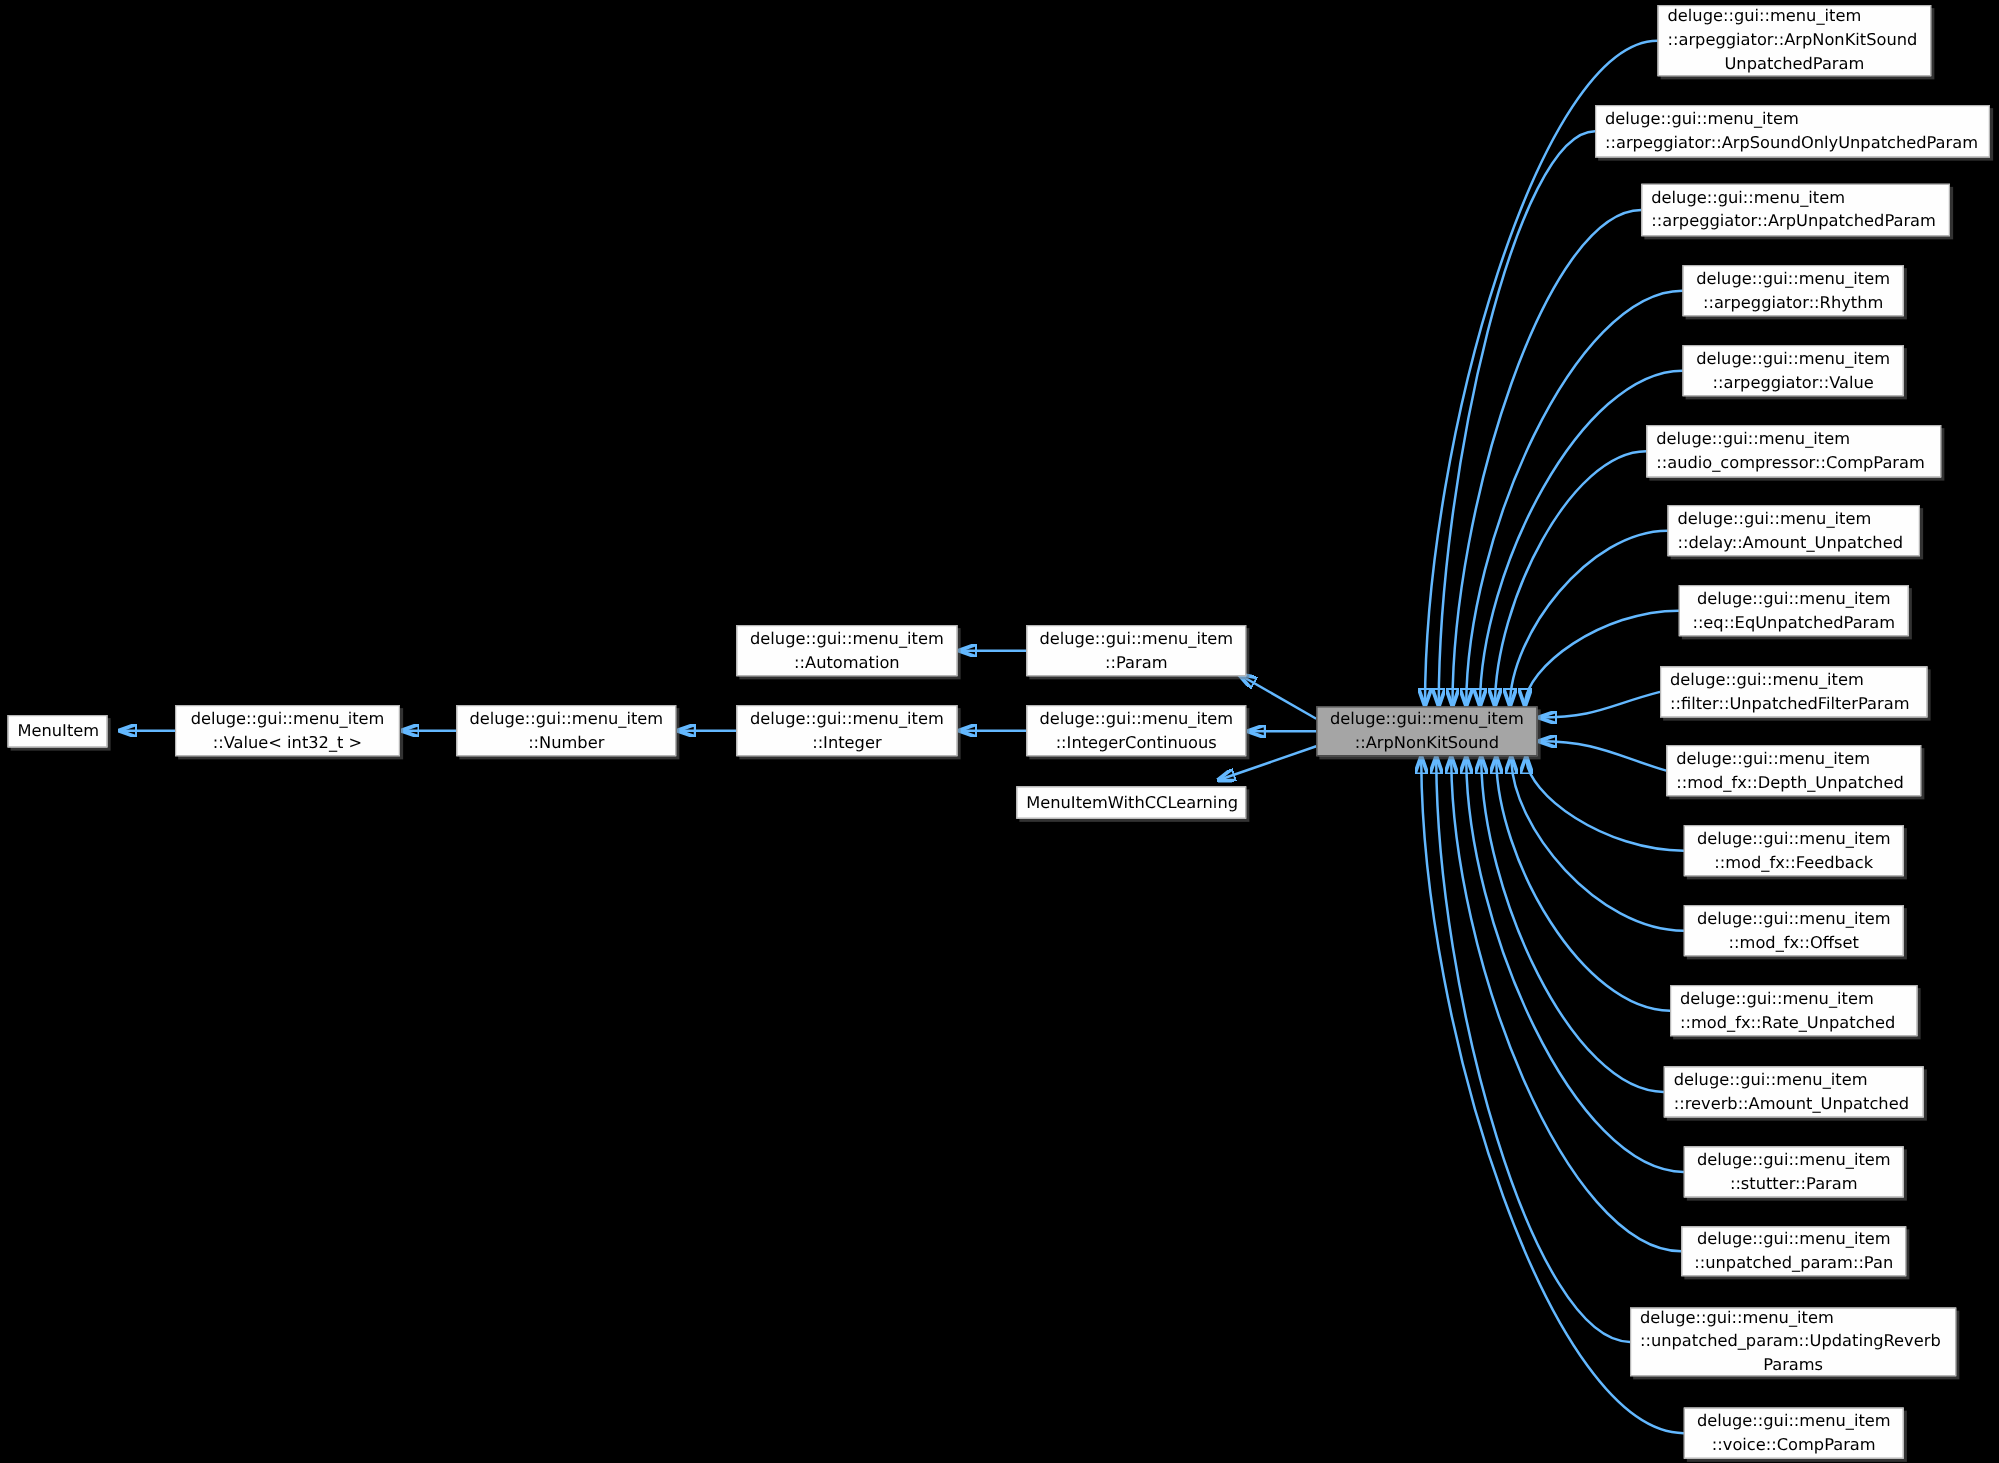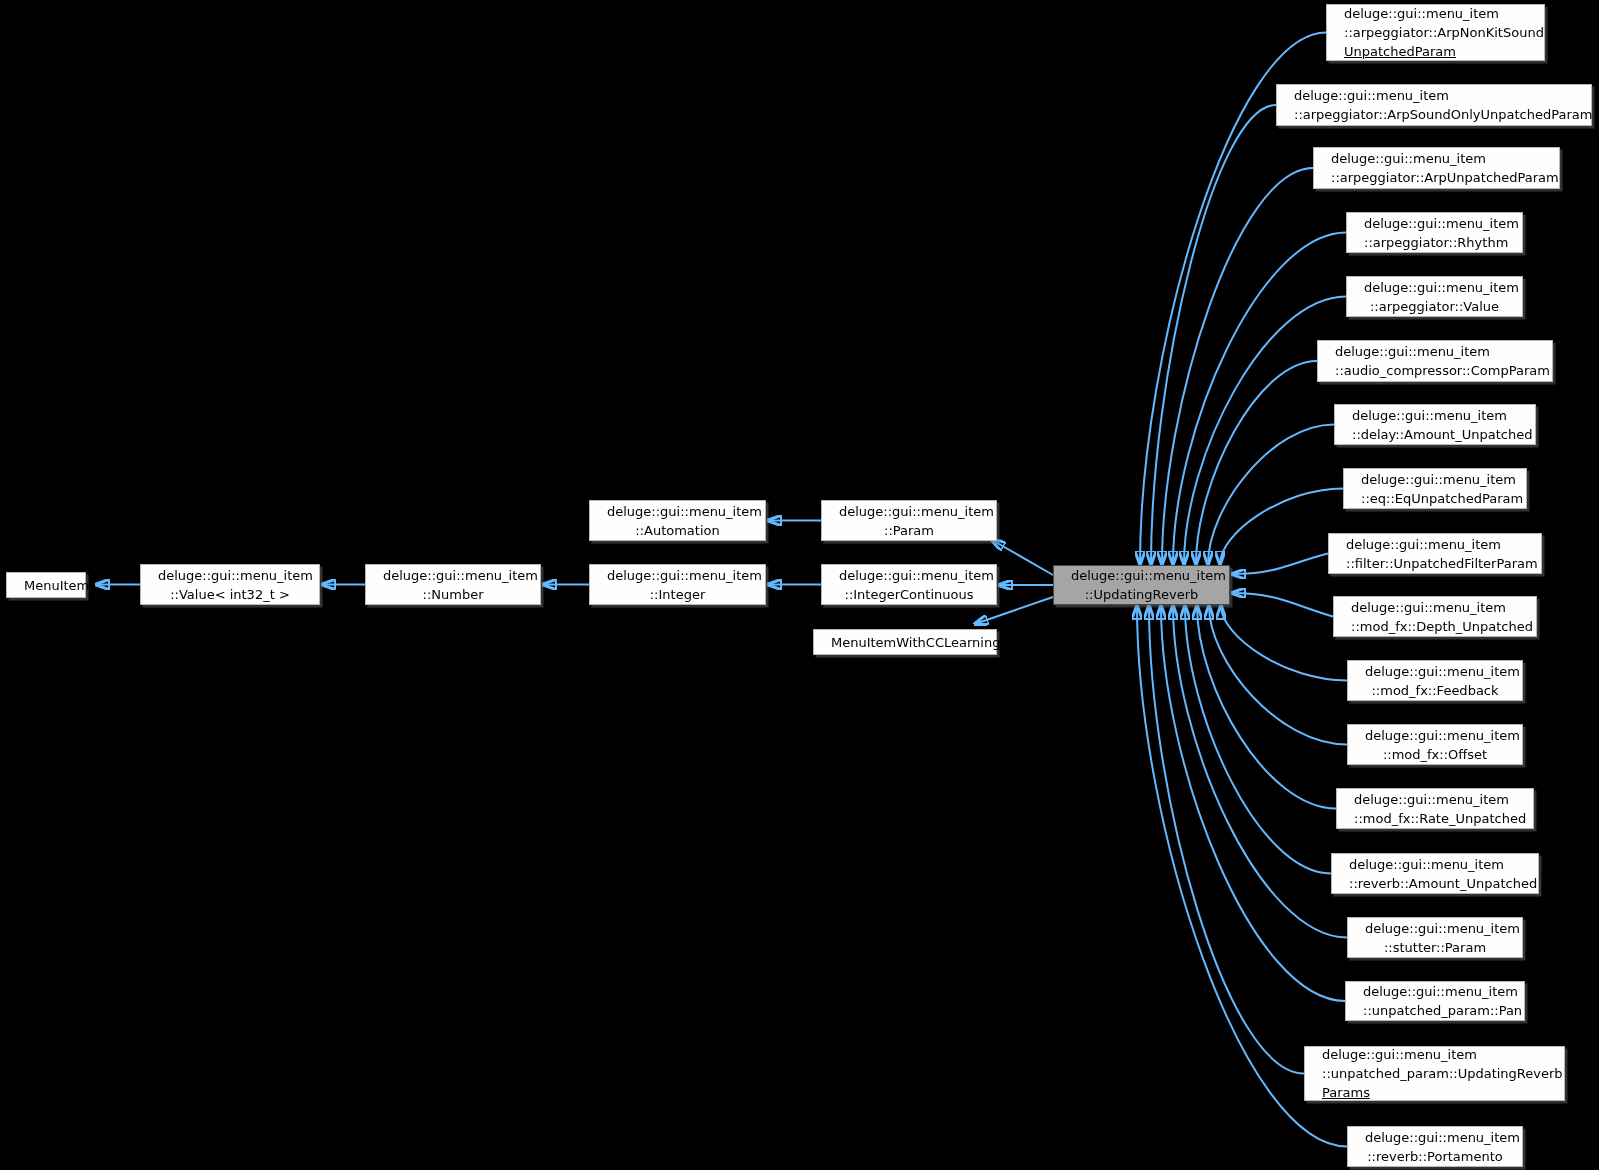--- a/index.html
+++ b/index.html
@@ -7,28 +7,28 @@
     position:relative;width:1599px;height:1170px;background:#000;overflow:hidden;
     font-family:"DejaVu Sans","Liberation Sans",sans-serif;
   }
   .edges{position:absolute;left:0;top:0;pointer-events:none;}
   .edges path{stroke:#63b8ff;stroke-width:2;fill:none;}
   .node{
     position:absolute;box-sizing:border-box;
     background:#fefefe;border:1.5px solid #b6b6b6;color:#000;
     font-size:13px;line-height:19px;
     display:flex;flex-direction:column;justify-content:center;
-    padding:1px 17px;
+    padding:1px 7px;
     box-shadow:2.5px 2.5px 0 rgba(110,110,110,.45);
   }
   .node.focus{background:#a5a5a5;border-color:#4a4a4a;}
   .node .ln{white-space:nowrap;}
   .a-center{text-align:center;}
   .a-left{text-align:left;}
-  .last-center .ln:last-child{text-align:left;text-decoration:underline;}
+  .last-center .ln:last-child{text-align:center;}
 </style>
 </head>
 <body>
 
 <div class="stage">
   <svg class="edges" width="1599" height="1170">
     <defs>
       <marker id="arrow" viewBox="0 0 10 7" refX="9" refY="3.5" markerWidth="15" markerHeight="10.5" orient="auto" markerUnits="userSpaceOnUse">
         <path d="M0,0 L10,3.5 L0,7 Z" fill="#63b8ff"></path>
       </marker>
@@ -88,21 +88,21 @@
       </div>
       <div class="node a-center" style="left: 821px; top: 564px; width: 176px; height: 41px;">
         <div class="ln">deluge::gui::menu_item</div>
         <div class="ln">::IntegerContinuous</div>
       </div>
       <div class="node a-center" style="left: 813px; top: 629px; width: 184px; height: 26px;">
         <div class="ln">MenuItemWithCCLearning</div>
       </div>
       <div class="node focus a-center" style="left: 1053px; top: 565px; width: 177px; height: 40px;">
         <div class="ln">deluge::gui::menu_item</div>
-        <div class="ln">::UpdatingReverb</div>
+        <div class="ln">::ArpNonKitSound</div>
       </div>
       <div class="node a-left last-center" style="left: 1326px; top: 4px; width: 219px; height: 57px;">
         <div class="ln">deluge::gui::menu_item</div>
         <div class="ln">::arpeggiator::ArpNonKitSound</div>
         <div class="ln">UnpatchedParam</div>
       </div>
       <div class="node a-left" style="left: 1276px; top: 84px; width: 316px; height: 42px;">
         <div class="ln">deluge::gui::menu_item</div>
         <div class="ln">::arpeggiator::ArpSoundOnlyUnpatchedParam</div>
       </div>
@@ -162,16 +162,16 @@
         <div class="ln">deluge::gui::menu_item</div>
         <div class="ln">::unpatched_param::Pan</div>
       </div>
       <div class="node a-left last-center" style="left: 1304px; top: 1046px; width: 261px; height: 55px;">
         <div class="ln">deluge::gui::menu_item</div>
         <div class="ln">::unpatched_param::UpdatingReverb</div>
         <div class="ln">Params</div>
       </div>
       <div class="node a-center" style="left: 1347px; top: 1126px; width: 176px; height: 41px;">
         <div class="ln">deluge::gui::menu_item</div>
-        <div class="ln">::reverb::Portamento</div>
+        <div class="ln">::voice::CompParam</div>
       </div>
     </div>
 </div>
 
 </body></html>

